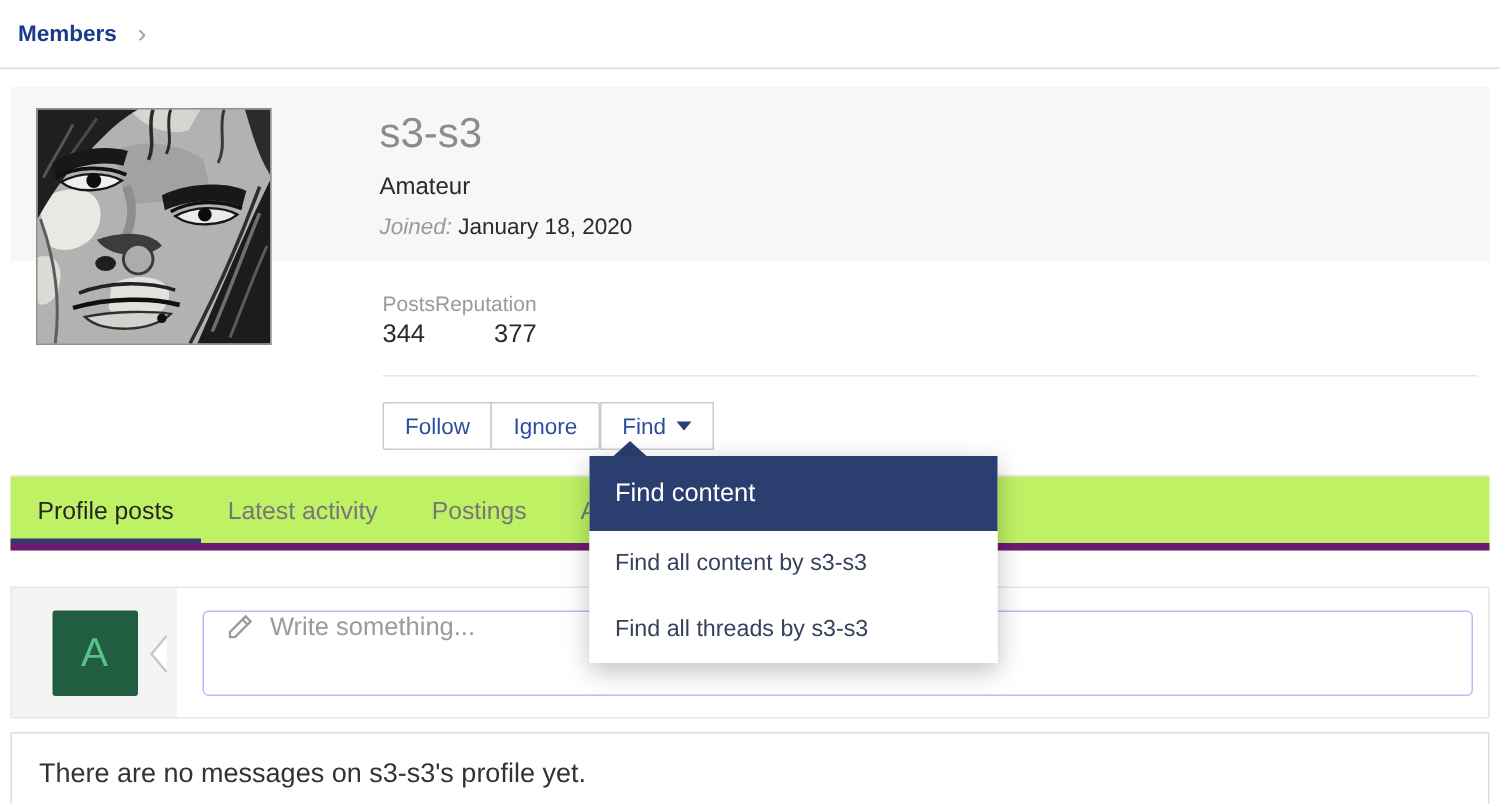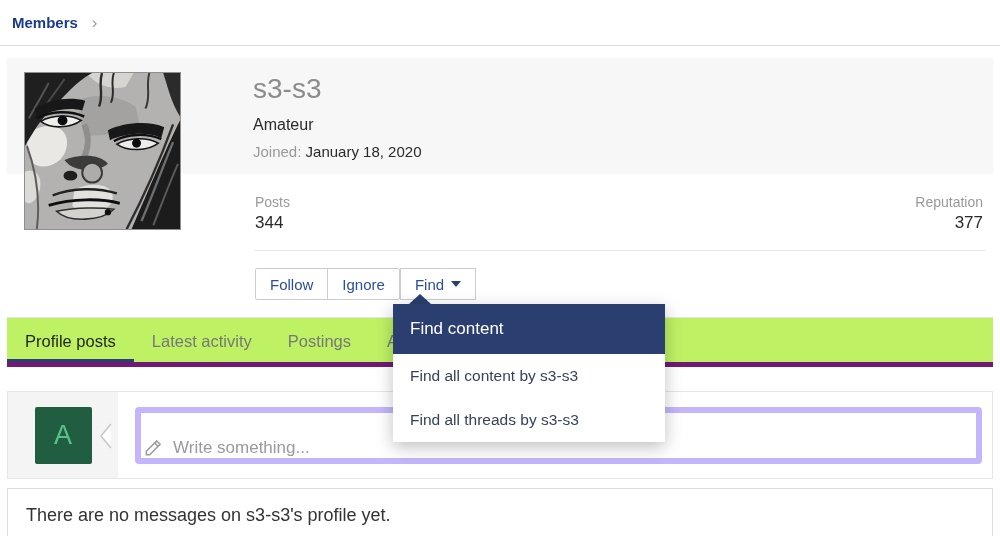--- a/index.html
+++ b/index.html
@@ -15,24 +15,24 @@
   .crumb-link{font-size:15px;font-weight:bold;color:var(--breadcrumb-blue);text-decoration:none;cursor:pointer;}
   .crumb-sep{color:#9aa0a8;font-size:17px;margin-left:14px;line-height:1;}
   
   .card{margin:12px 7px 0 7px;}
   .banner{position:relative;background:#f7f7f7;height:116px;}
   .avatar-img{position:absolute;left:17px;top:14px;width:157px;height:158px;border:1px solid #8f8f8f;background:#b3b2b0;}
   .banner-info{padding:16px 0 0 246px;}
   .username{font-size:28px;color:#8c8c8c;font-weight:400;line-height:1.1;}
   .usertitle{font-size:16px;color:#2a2a2a;margin-top:11px;}
   .joined{font-size:15px;margin-top:9px;}
-  .joined .lbl{color:#9a9a9a;}
+  .joined .lbl{color:#9a9a9a;font-style:italic;}
   .joined .val{color:#2a2a2a;}
   
-  .stats{display:flex;justify-content:space-between;padding:20px 10px 0 248px;height:76px;}
+  .stats{display:flex;padding:20px 10px 0 248px;height:76px;}
   .stat .lbl{font-size:14px;color:#9a9a9a;line-height:16px;margin-bottom:3px;}
   .stat .val{font-size:17px;color:#2a2a2a;line-height:20px;}
   .stat.right{text-align:right;}
   .hr{border-top:1px solid #e6e6e6;margin:0 8px 0 248px;}
   
   .btnrow{padding:17px 0 17px 248px;height:66px;display:flex;align-items:flex-start;}
   .btn{display:inline-flex;align-items:center;height:32px;padding:5px 14px;background:#fff;
        border:1px solid #ccc;color:var(--link-blue);font-size:15px;cursor:pointer;
        font-family:"Liberation Sans",sans-serif;}
   .btn.grp-l{border-radius:2px 0 0 2px;}
@@ -45,22 +45,22 @@
   .tabs{display:flex;height:50px;border-top:1px solid #e4e4e4;border-bottom:5px solid #701a75;background:#bef264;}
   .tab{padding:0 18px;line-height:46px;font-size:16.5px;color:#777;cursor:pointer;border-bottom:3px solid transparent;}
   .tab.active{color:#262626;border-bottom-color:var(--accent-navy);}
   
   .composer{margin:24px 7px 0 7px;height:88px;display:flex;border:1px solid #e6e6e6;background:#fff;}
   .composer-avatar-cell{width:110px;background:#f4f4f5;display:flex;align-items:center;justify-content:center;position:relative;}
   .mini-avatar{width:57px;height:57px;background:var(--avatar-green,#215e41);color:#57c289;display:flex;
                align-items:center;justify-content:center;font-size:27px;border-radius:2px;}
   .pointer{position:absolute;right:6px;top:31px;}
   .composer-input-cell{flex:1;display:flex;align-items:center;padding:14px 10px 14px 17px;}
-  .write-box{width:100%;height:57px;border:6px solid #c4b5fd;border-radius:4px;display:flex;align-items:flex-end;
-             padding-left:2px;cursor:text;background:#fff;}
+  .write-box{width:100%;height:57px;border:1px solid #c4b5fd;border-radius:4px;display:flex;align-items:flex-start;
+             padding-left:14px;cursor:text;background:#fff;}
   .write-box svg{flex:0 0 auto;margin-right:10px;}
   .write-input{border:none;outline:none;flex:1;font-size:17px;color:#444;background:transparent;
                font-family:"Liberation Sans",sans-serif;}
   .write-input::placeholder{color:#9a9a9a;}
   
   .empty-box{margin:9px 7px 0 7px;border:1px solid #ddd;background:#fff;padding:16px 18px 22px 18px;}
   .empty-box p{font-size:18px;color:#333;}
   
   .dropdown{position:absolute;left:393px;top:294px;width:272px;z-index:50;}
   .dd-notch{width:0;height:0;margin-left:16px;

